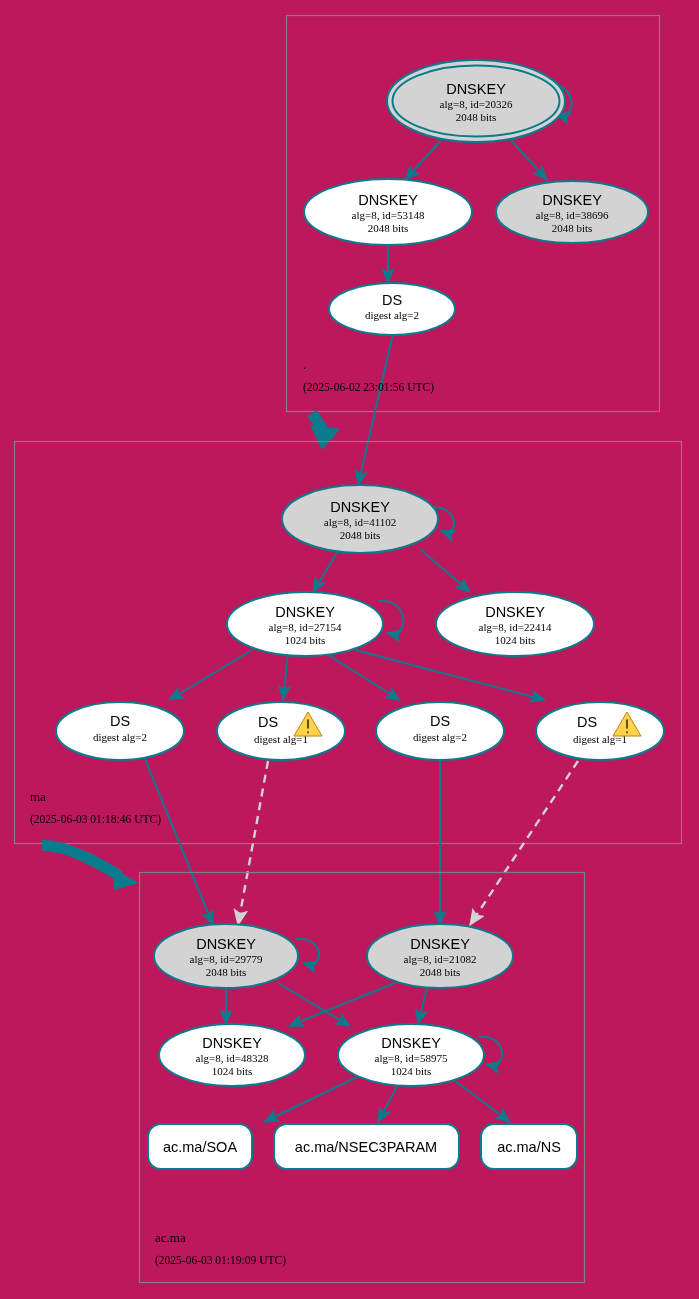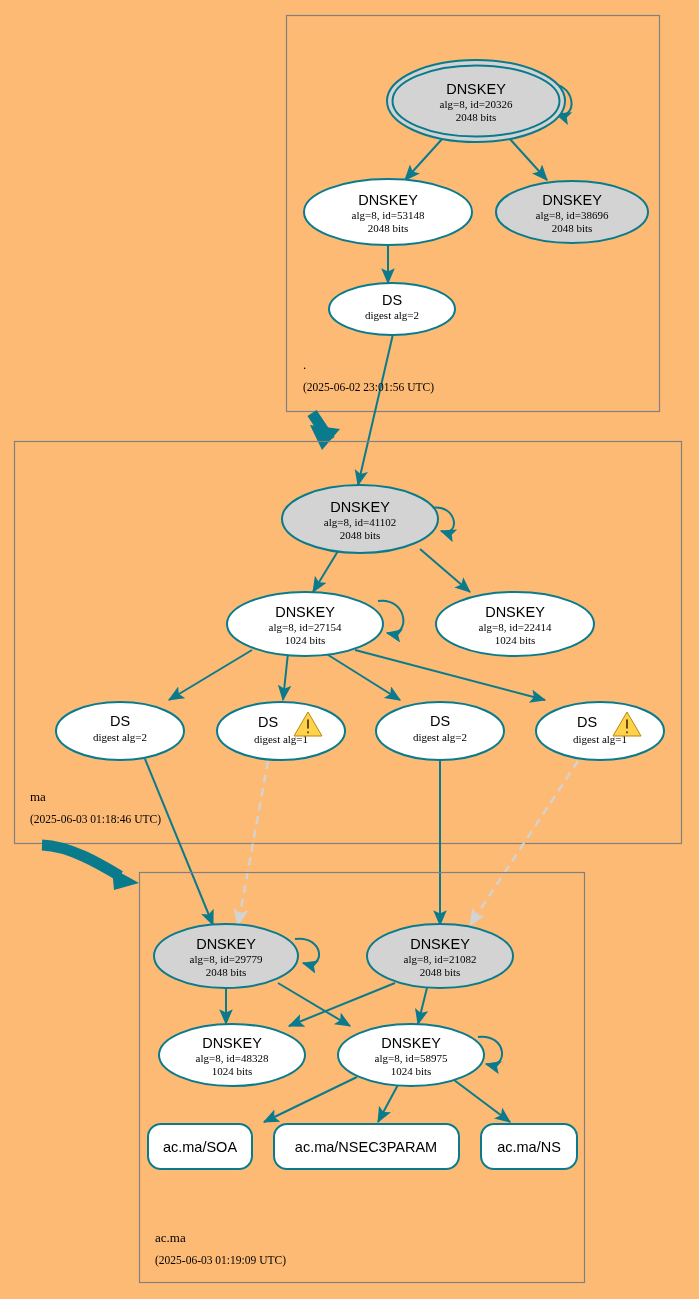--- a/index.html
+++ b/index.html
@@ -8,21 +8,21 @@
     background: #ffffff;
   }
   body {
     font-family: "Liberation Sans", sans-serif;
   }
   #stage {
     position: relative;
     width: 699px;
     height: 1299px;
     overflow: hidden;
-    background: #fdba74;
+    background: #be185d;
   }
   #stage svg {
     position: absolute;
     top: 0;
     left: 0;
   }
   .zone-box {
     fill: none;
     stroke: #808080;
     stroke-width: 1.2;

